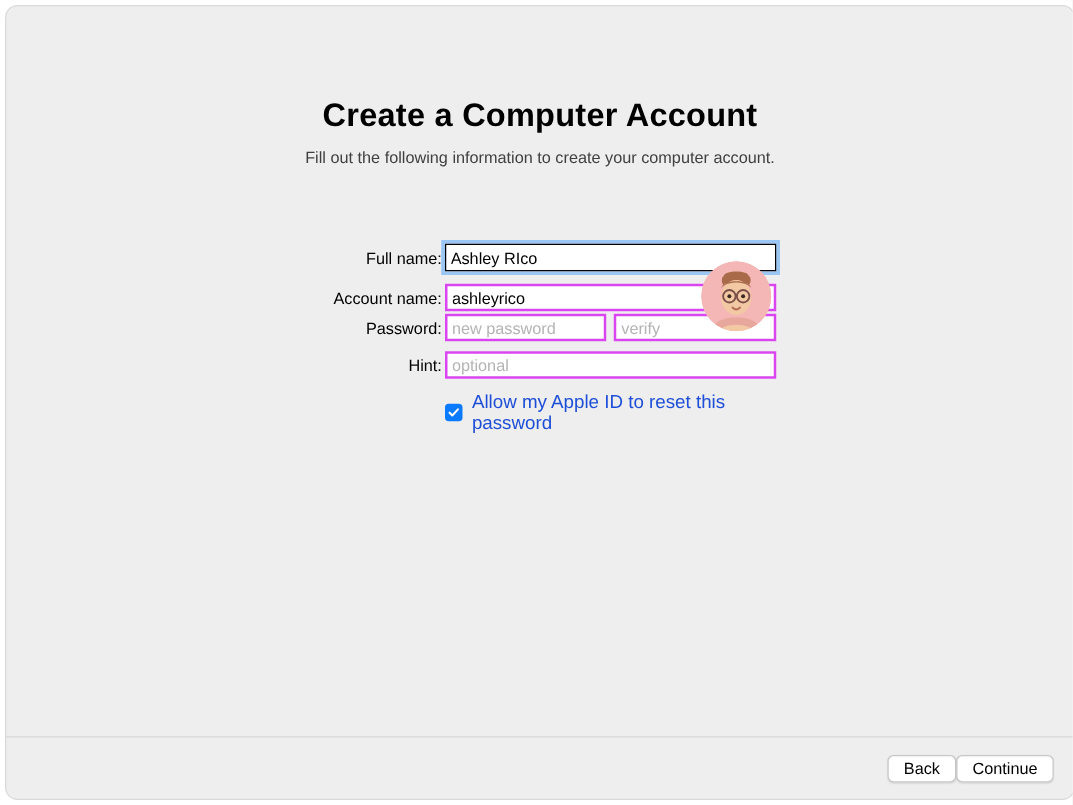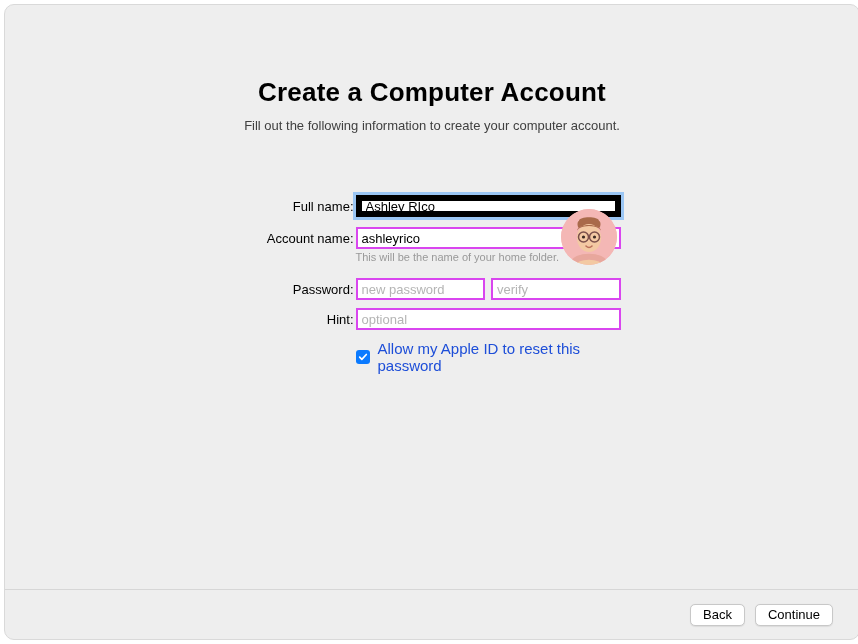--- a/index.html
+++ b/index.html
@@ -61,21 +61,21 @@
       border: 2px solid #d946ef;
       background: #fff;
       font-size: 13px;
       padding: 0 4px;
       color: #000;
       border-radius: 0;
       outline: none;
     }
     .input::placeholder { color: #b4b4b4; }
     .input.focused {
-      border: 6px solid #000000;
+      border: 1px solid #000000;
       box-shadow: 0 0 0 3px rgba(0,122,255,0.35);
     }
     .row-fullname { margin-bottom: 10px; }
     .hint-under {
       font-size: 11px;
       color: #999999;
       line-height: 13px;
       margin-top: 2px;
       margin-bottom: 14px;
     }
@@ -121,22 +121,21 @@
     .footer {
       position: absolute;
       bottom: 0;
       left: 0;
       right: 0;
       height: 50px;
       border-top: 1px solid #d6d6d6;
       display: flex;
       align-items: center;
       justify-content: flex-end;
-      padding-right: 26px;
-      gap: 10px;
+      padding-right: 16px;
     }
     .btn {
       height: 22px;
       padding: 0 12px;
       background: #fff;
       border: 0.5px solid #c8c8c8;
       border-radius: 5px;
       font-size: 13px;
       color: #000;
       box-shadow: 0 0.5px 1px rgba(0,0,0,0.08);
@@ -157,21 +156,20 @@
     <div class="form-grid">
 
       <div class="label">Full name:</div>
       <div class="row-fullname">
         <input class="input focused" type="text" value="Ashley RIco" style="">
       </div>
 
       <div class="label">Account name:</div>
       <div>
         <input class="input" type="text" value="ashleyrico" style="">
-        <div class="hint-under">This will be the name of your home folder.</div>
       </div>
 
       <div class="label">Password:</div>
       <div class="password-row">
         <input class="input" type="password" placeholder="new password" style="">
         <input class="input" type="password" placeholder="verify" style="">
       </div>
 
       <div class="label">Hint:</div>
       <div class="hint-row">

